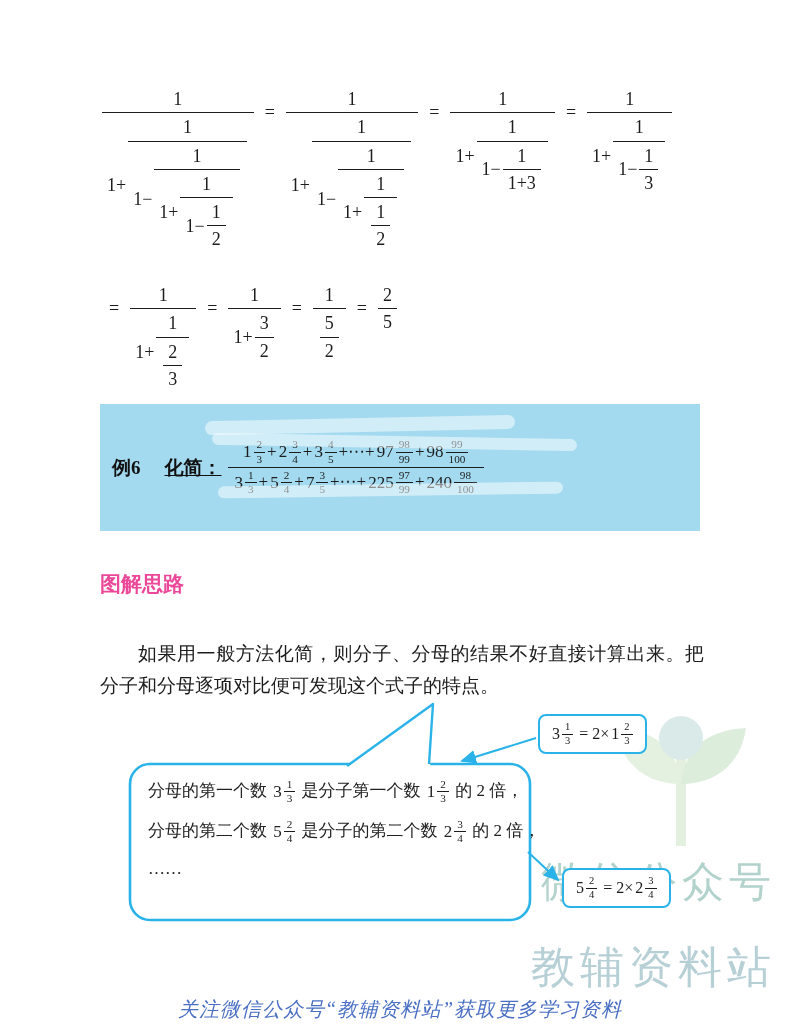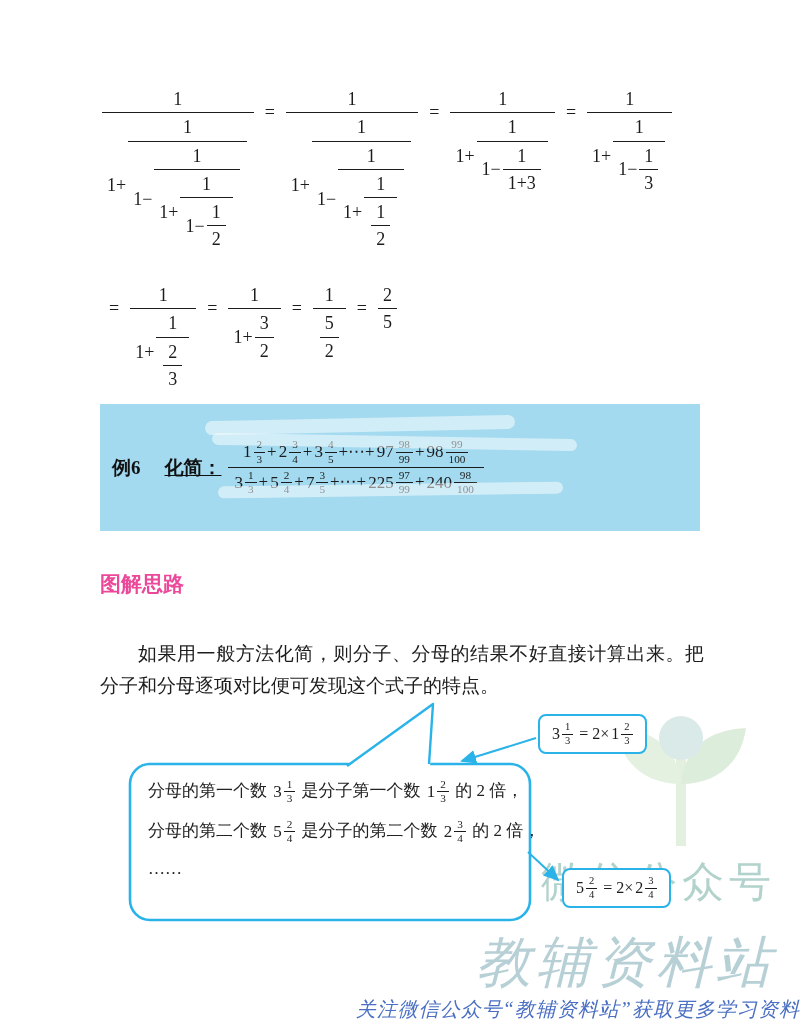--- a/index.html
+++ b/index.html
@@ -40,34 +40,34 @@
   
   #section-title{position:absolute;left:100px;top:570px;font-family:"Liberation Sans",sans-serif;
                  font-weight:bold;font-size:21px;color:#ec4899;}
   #paragraph{position:absolute;left:100px;top:638px;width:604px;font-size:19px;line-height:1.7;
              text-indent:2em;text-align:justify;color:#1c1c1c;}
 
   
   #watermark{position:absolute;left:0;top:688px;width:776px;display:flex;flex-direction:column;
              align-items:flex-end;z-index:0;padding-left:45px;}
   .wm-text1{font-family:"Liberation Sans",sans-serif;font-size:42px;letter-spacing:5px;color:#b2d2cc;margin-top:4px;}
-  .wm-text2{font-family:"Liberation Sans",sans-serif;font-size:55px;letter-spacing:5px;color:#b7d0d6;margin-top:16px;font-style:italic;}
+  .wm-text2{font-family:"Liberation Sans",sans-serif;font-size:44px;letter-spacing:5px;color:#b7d0d6;margin-top:28px;}
 
   
   #diagram{position:absolute;left:100px;top:700px;width:620px;height:262px;z-index:1;}
   #diagram .connectors{position:absolute;left:0;top:0;}
   .bubble-text{position:absolute;left:48px;top:78px;width:372px;}
   .bubble-line{display:flex;align-items:center;font-size:17px;margin-bottom:12px;white-space:pre;color:#222;}
   .callout{position:absolute;background:#ffffff;border:2px solid #2ab3e8;border-radius:8px;
            padding:5px 10px;font-size:16px;display:flex;align-items:center;}
   #callout-top{left:438px;top:14px;}
   #callout-bottom{left:462px;top:168px;}
 
   
-  #footer{position:absolute;left:0;top:996px;width:800px;text-align:right;font-style:italic;
+  #footer{position:absolute;left:0;top:996px;width:800px;text-align:center;font-style:italic;
           font-size:20px;letter-spacing:1px;color:#4a6fc3;z-index:1;}
 </style>
 </head>
 <body>
 
 <div class="page">
 
   <div id="math1" class="math math-line"><span class="mrow">
         <span class="mfrac">
           <span class="mnum">

